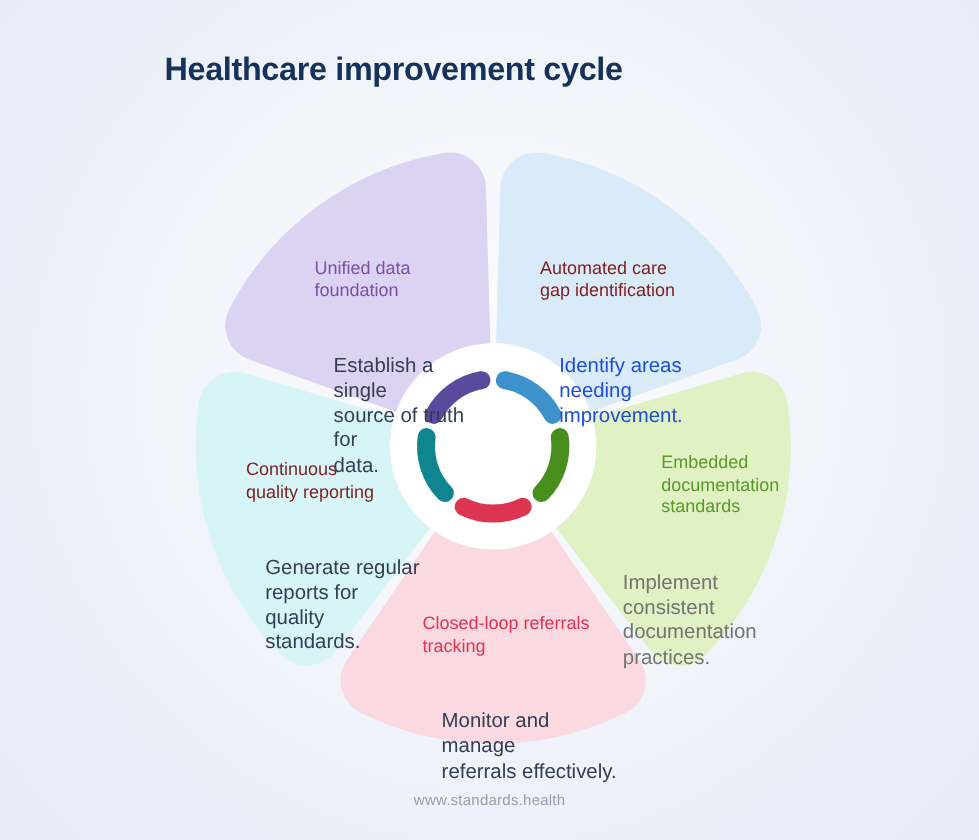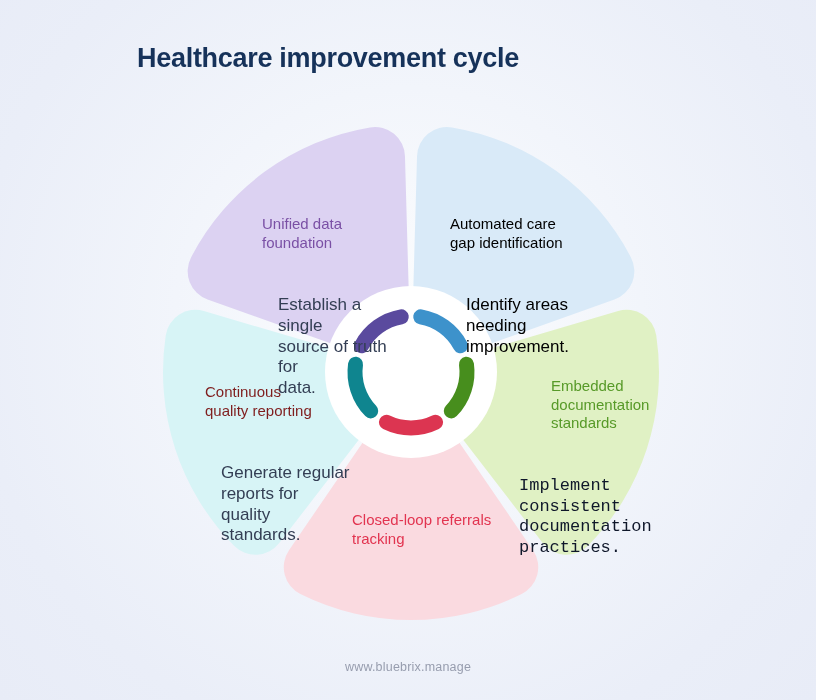--- a/index.html
+++ b/index.html
@@ -69,41 +69,43 @@
 
 <div class="seg-text seg-pos-0">
   <p class="seg-heading" style="color: rgb(122, 80, 165);">Unified data
 foundation</p>
   <p class="seg-desc" style="color: rgb(51, 62, 84);">Establish a single
 source of truth for
 data.</p>
 </div>
 
 <div class="seg-text seg-pos-1">
-  <p class="seg-heading" style="color: #000000;">Automated care
+  <p class="seg-heading" style="color: #7f1d1d;">Automated care
 gap identification</p>
-  <p class="seg-desc" style="color: #000000;">Identify areas needing
+  <p class="seg-desc" style="color: #1d4ed8;">Identify areas needing
 improvement.</p>
 </div>
 
 <div class="seg-text seg-pos-2">
   <p class="seg-heading" style="color: rgb(87, 154, 40); margin-left: 48px;">Embedded
 documentation
 standards</p>
-  <p class="seg-desc" style="color: #0f172a; font-family: Liberation Mono, monospace;">Implement consistent
+  <p class="seg-desc" style="color: #737373;">Implement consistent
 documentation
 practices.</p>
 </div>
 
 <div class="seg-text seg-pos-3">
   <p class="seg-heading" style="color: rgb(226, 52, 80);">Closed-loop referrals
 tracking</p>
+  <p class="seg-desc" style="color: rgb(51, 62, 84);">Monitor and manage
+referrals effectively.</p>
 </div>
 
 <div class="seg-text seg-pos-4">
   <p class="seg-heading" style="color: #7f1d1d;">Continuous
 quality reporting</p>
   <p class="seg-desc" style="color: rgb(51, 62, 84);">Generate regular
 reports for quality
 standards.</p>
 </div>
 
-<div class="page-footer" style="color: rgb(151, 157, 174);">www.bluebrix.manage</div>
+<div class="page-footer" style="color: rgb(151, 157, 174);">www.standards.health</div>
 
 </body></html>

